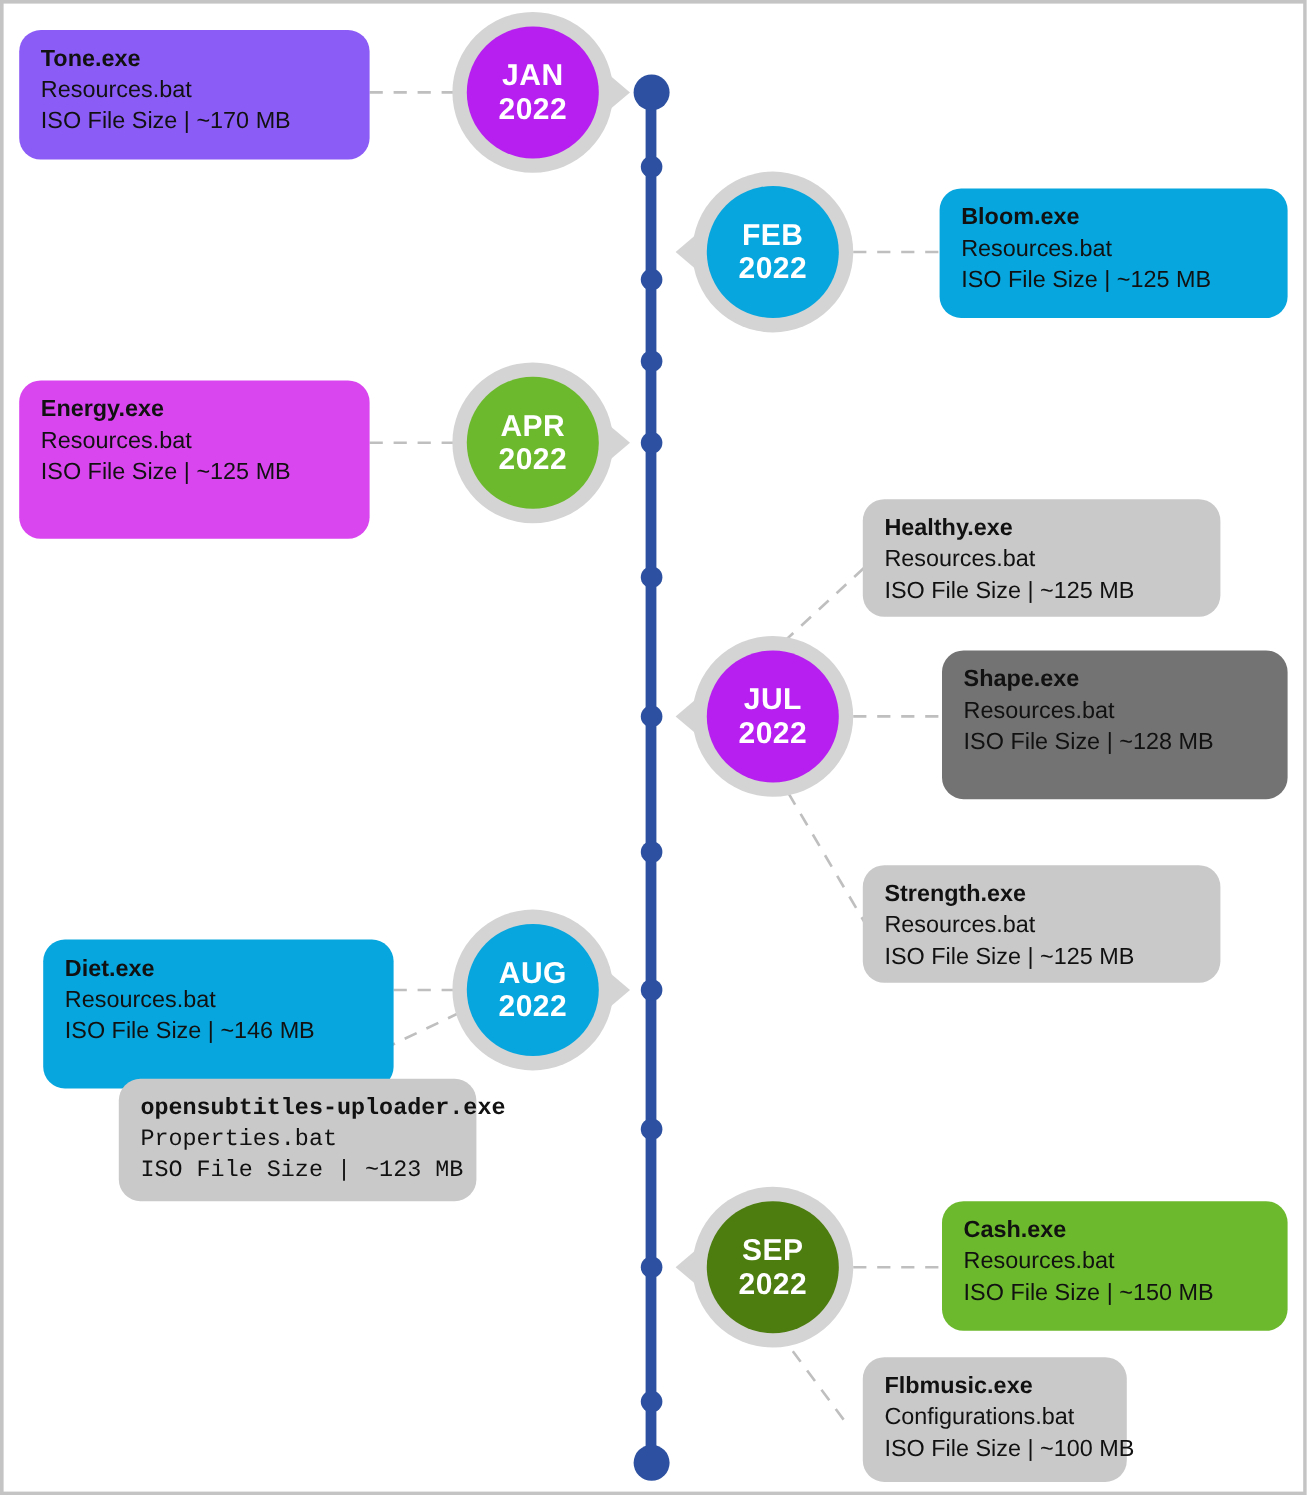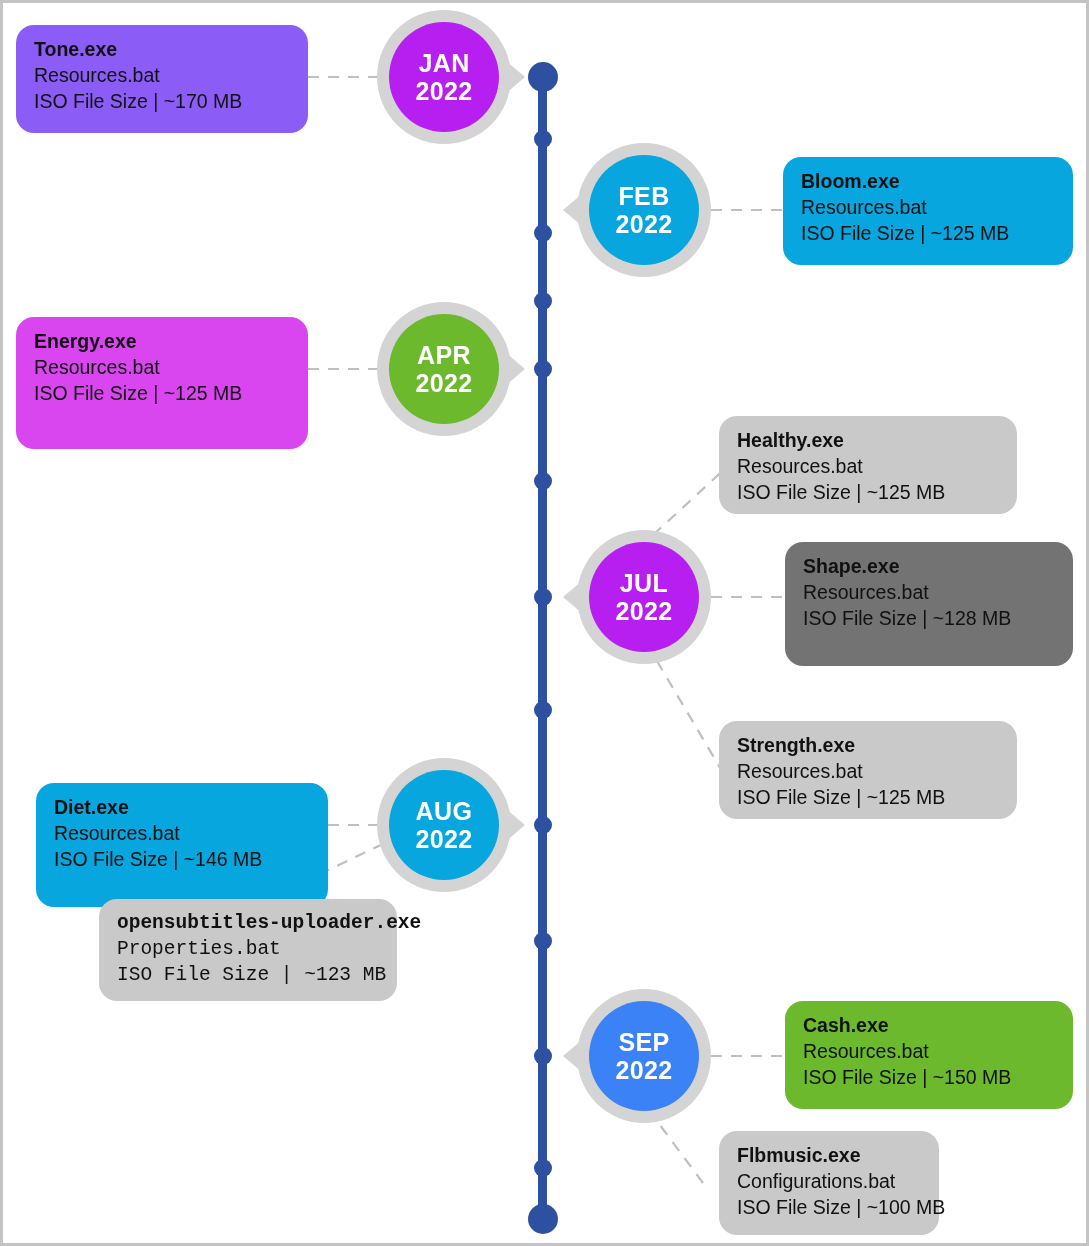--- a/index.html
+++ b/index.html
@@ -204,21 +204,21 @@
     <div class="tail"></div>
     <div class="disc" style="background:#07a6de;">
       <span class="m-month">AUG</span>
       <span class="m-year">2022</span>
     </div>
   </div>
 
   <div class="milestone point-left" style="left:574px; top:986px;">
     <div class="ring"></div>
     <div class="tail"></div>
-    <div class="disc" style="background:#3b82f6;">
+    <div class="disc" style="background:#4d7c0f;">
       <span class="m-month">SEP</span>
       <span class="m-year">2022</span>
     </div>
   </div>
 
   <div class="card" style="left:13px; top:22px; width:292px; height:108px; background:#8b5cf6;">
     <span class="c-title">Tone.exe</span>
     <span class="c-sub">Resources.bat</span>
     <span class="c-size">ISO File Size | ~170 MB</span>
   </div>

